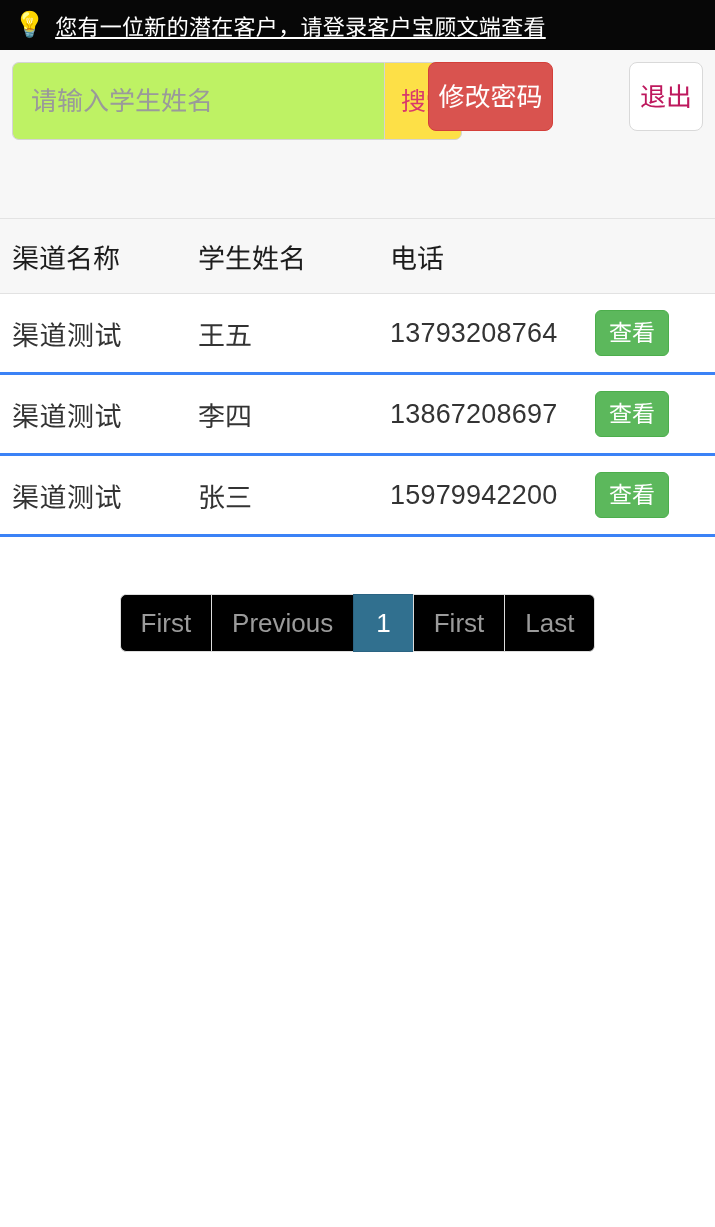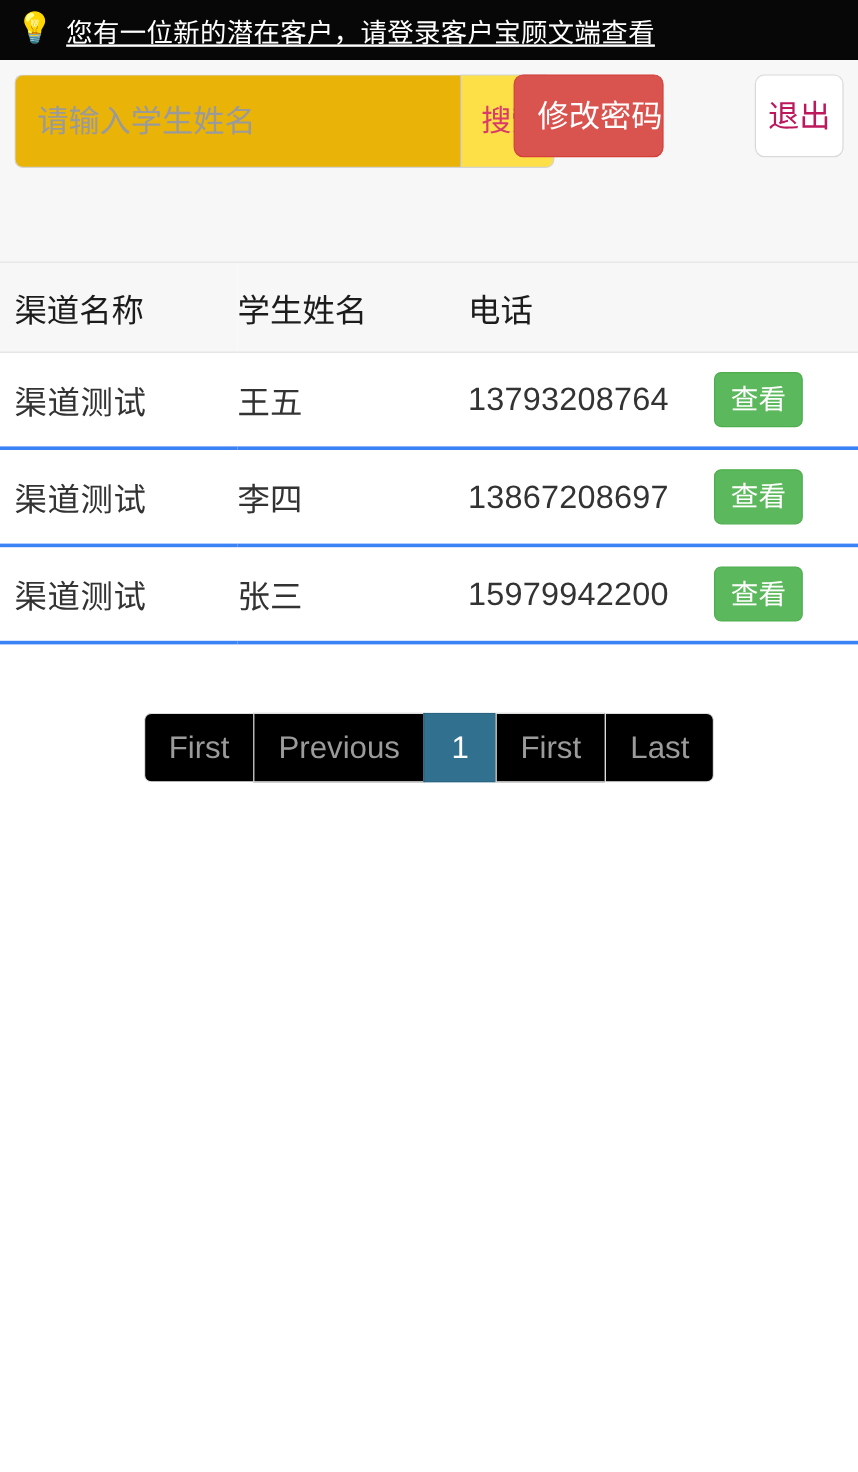--- a/index.html
+++ b/index.html
@@ -65,21 +65,21 @@
     height: 78px;
     flex: 0 0 auto;
   }
   .search-input {
     flex: 1 1 auto;
     height: 78px;
     box-sizing: border-box;
     border: 1px solid #d4d4d4;
     border-right: none;
     border-radius: 7px 0 0 7px;
-    background: #eab308;
+    background: #bef264;
     font-size: 26px;
     color: #55595c;
     padding: 0 18px;
     font-family: "Liberation Sans", "DejaVu Sans", sans-serif;
     outline: none;
   }
   .search-input::placeholder {
     color: #9a9a9a;
     opacity: 1;
   }
@@ -110,21 +110,20 @@
     white-space: nowrap;
     padding: 0;
   }
   .btn-danger {
     width: 166px;
     height: 69px;
     margin-left: 72px;
     background: #d9534f;
     border: 1px solid #d43f3a;
     color: #ffffff;
-    text-align: right;
   }
   .btn-default {
     width: 98px;
     height: 69px;
     margin-left: 76px;
     background: #ffffff;
     border: 1px solid #d9d9d9;
     color: #be185d;
   }
 

